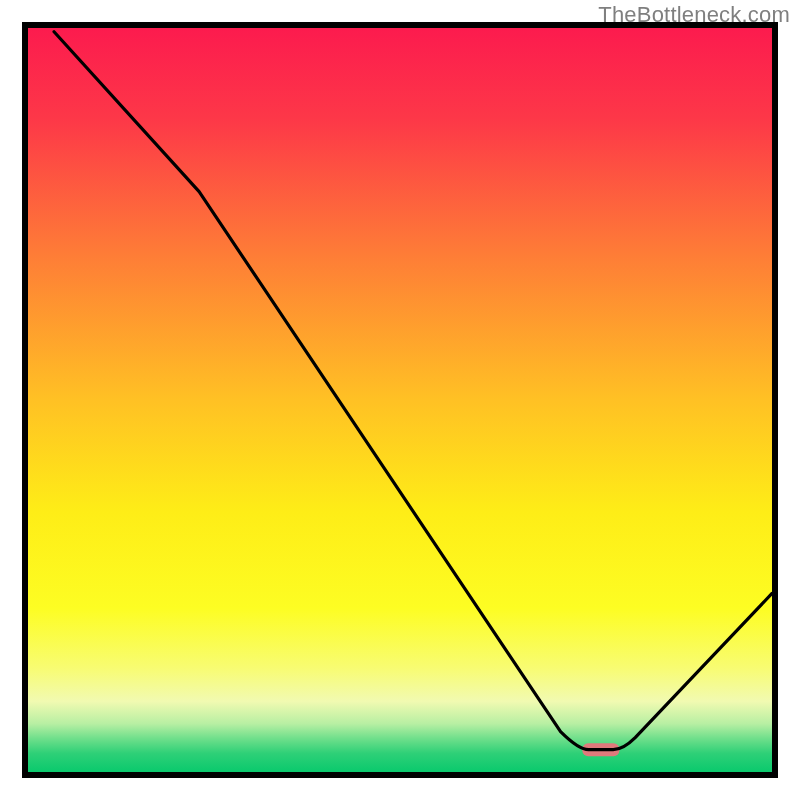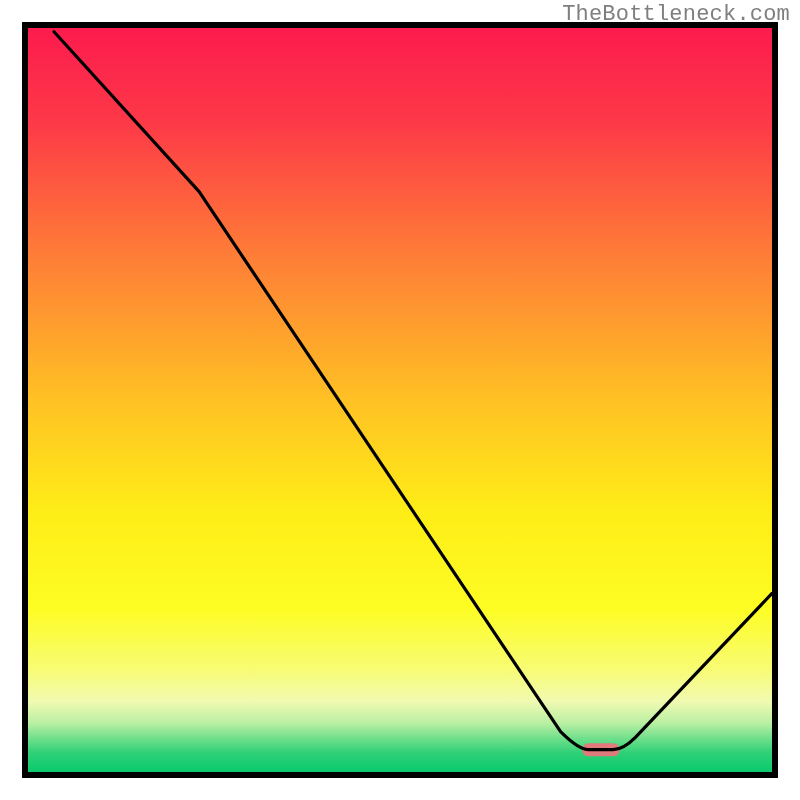--- a/index.html
+++ b/index.html
@@ -22,21 +22,21 @@
     left: 0;
   }
   .watermark {
     position: absolute;
     top: 2px;
     right: 10px;
     font-size: 22px;
     font-weight: 500;
     letter-spacing: 0.2px;
     color: #7f7f7f;
-    font-family: Liberation Mono, monospace;
+    font-family: Liberation Sans, sans-serif;
   }
 </style>
 </head>
 <body>
 
 <div class="canvas-wrap">
   <svg id="chart-svg" width="800" height="800" viewBox="0 0 800 800">
     <defs>
       <linearGradient id="bg-grad" x1="0" y1="0" x2="0" y2="1">
           <stop offset="0.00%" stop-color="#fc1b4e"></stop>

